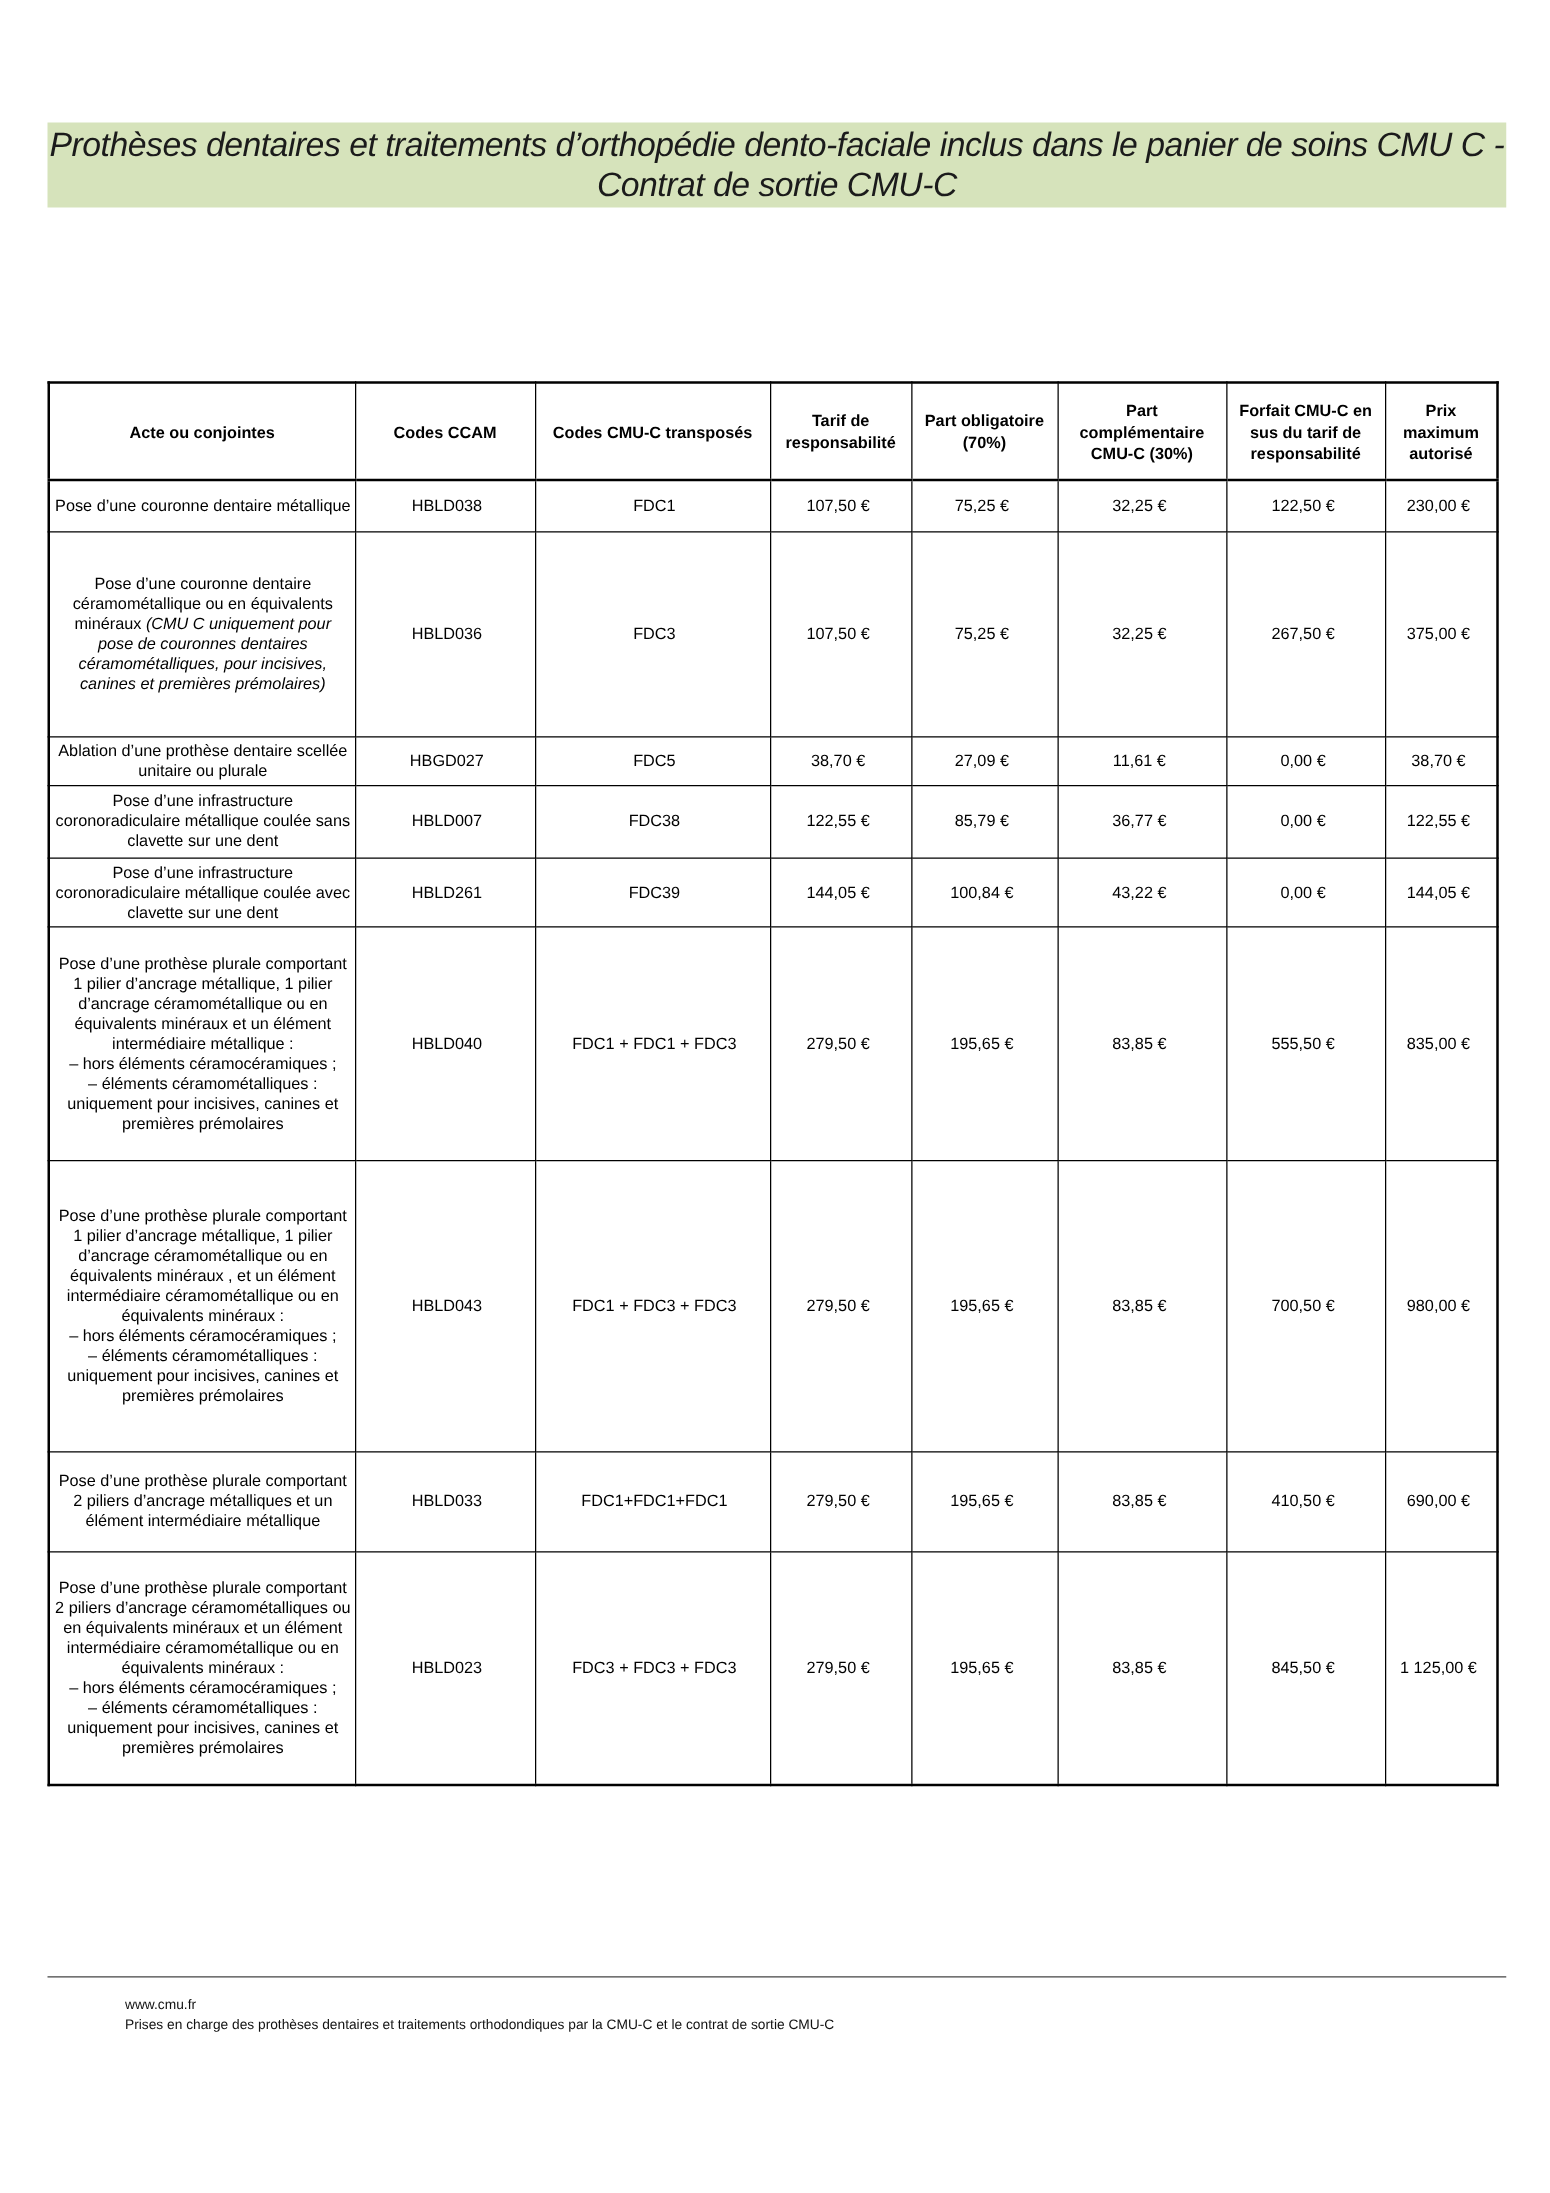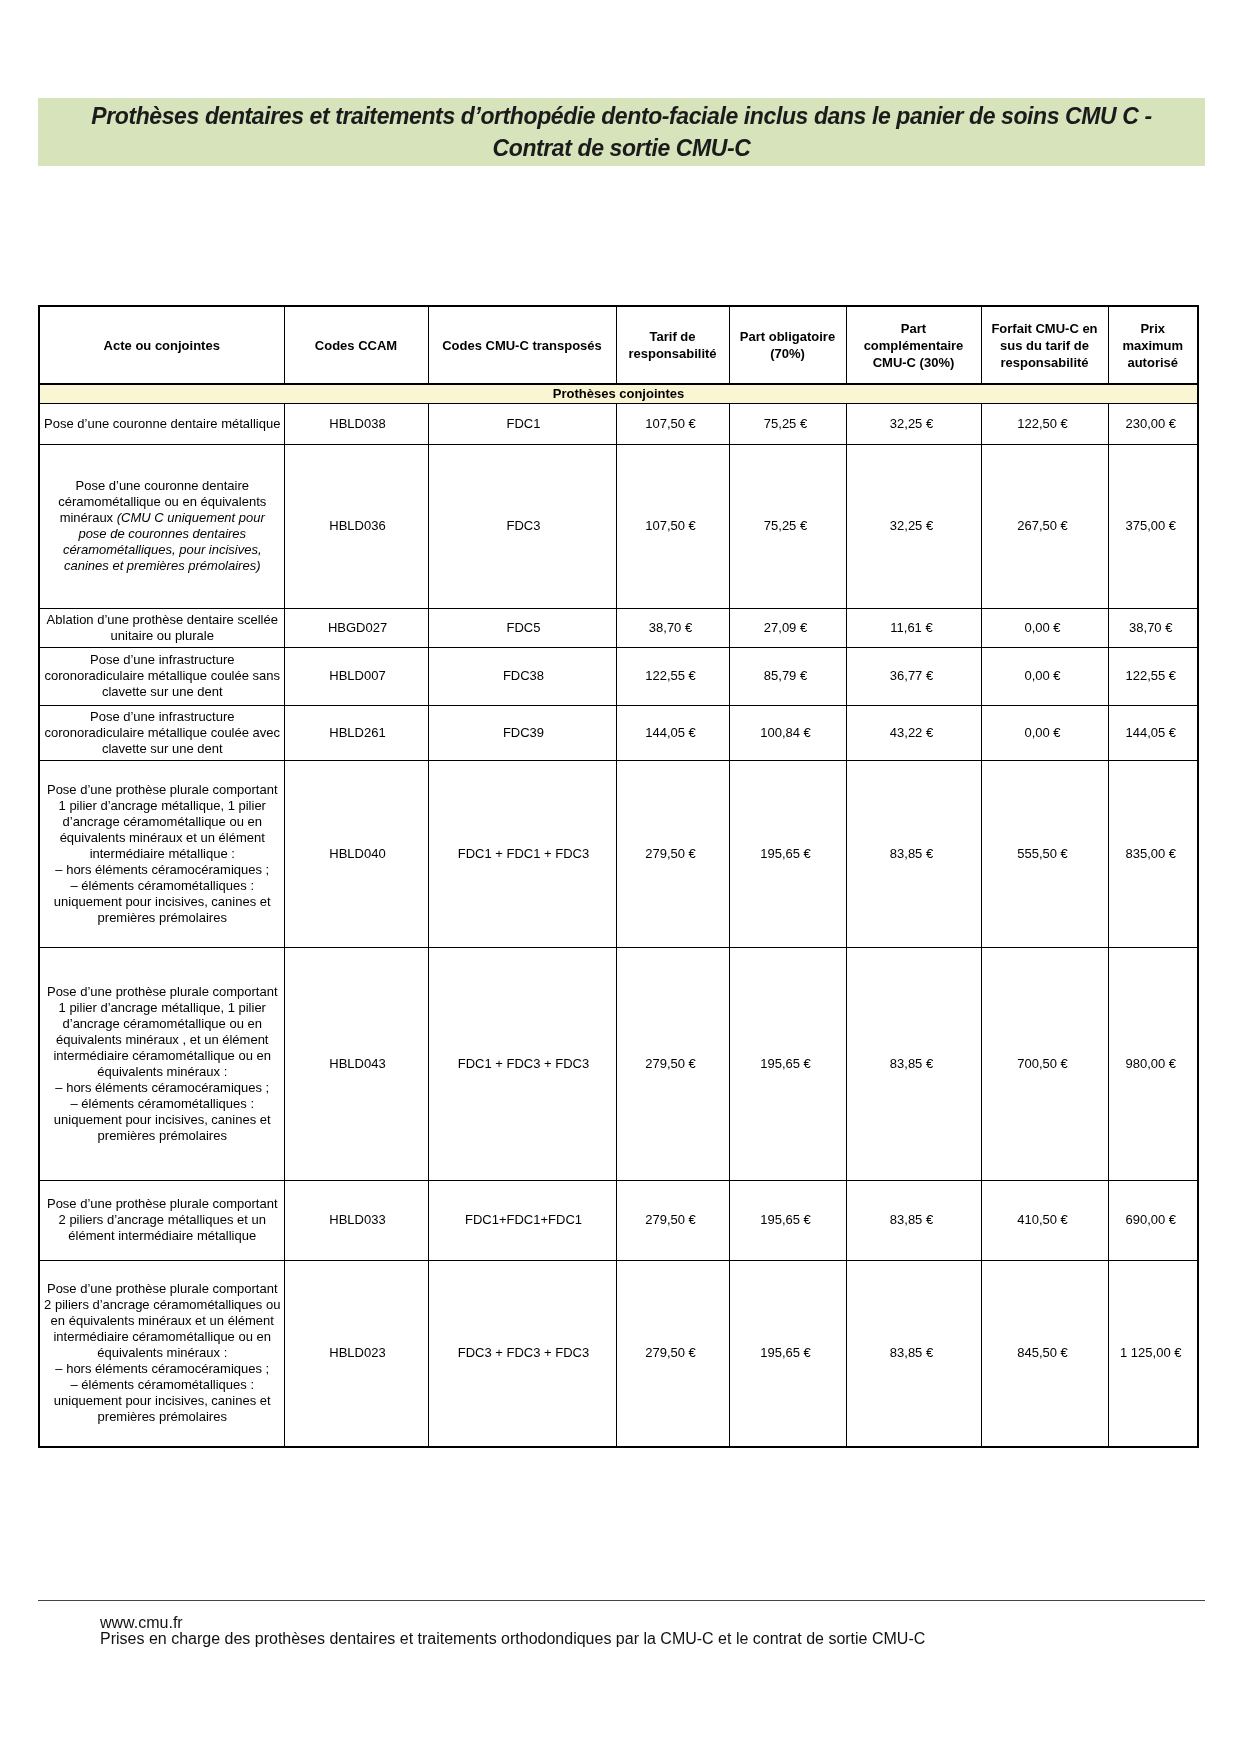--- a/index.html
+++ b/index.html
@@ -13,22 +13,22 @@
 
   
   .title-banner{
     margin-top:98px;
     background:#d6e3bb;
     min-height:68px;
     display:flex;align-items:center;justify-content:center;
     text-align:center;
   }
   .title-banner .title-text{
-    font-size:23px;
-    font-weight:bold;
+    font-size:27px;
+    font-weight:normal;
     font-style:italic;
     letter-spacing:-0.4px;
     line-height:32px;
     color:#1b1b1b;
     white-space:pre-line;
   }
 
   
   table.tariff{
     margin-top:139px;
@@ -89,21 +89,21 @@
   
   .footer{margin-top:152px;}
   .footer-rule{
     border:none;
     border-top:1px solid #444;
     height:0;margin:0;
   }
   .footer-text{
     margin-top:14px;
     padding-left:62px;
-    font-size:16px;
+    font-size:11px;
     line-height:16px;
     color:#111;
   }
 </style>
 </head>
 <body>
 
 <div class="content">
 
   <div class="title-banner">
@@ -128,23 +128,20 @@
         <th>Codes CCAM</th>
         <th>Codes CMU-C transposés</th>
         <th>Tarif de responsabilité</th>
         <th>Part obligatoire (70%)</th>
         <th>Part complémentaire CMU-C (30%)</th>
         <th>Forfait CMU-C en sus du tarif de responsabilité</th>
         <th>Prix maximum autorisé</th>
       </tr>
     </thead>
     <tbody>
-      <tr class="section-row">
-        <td class="section-cell" colspan="8">Prothèses conjointes</td>
-      </tr>
 
       <tr class="h41">
         <td class="acte">Pose d’une couronne dentaire métallique</td>
         <td class="code">HBLD038</td>
         <td class="code">FDC1</td>
         <td class="num">107,50 €</td>
         <td class="num">75,25 €</td>
         <td class="num">32,25 €</td>
         <td class="num">122,50 €</td>
         <td class="num">230,00 €</td>

